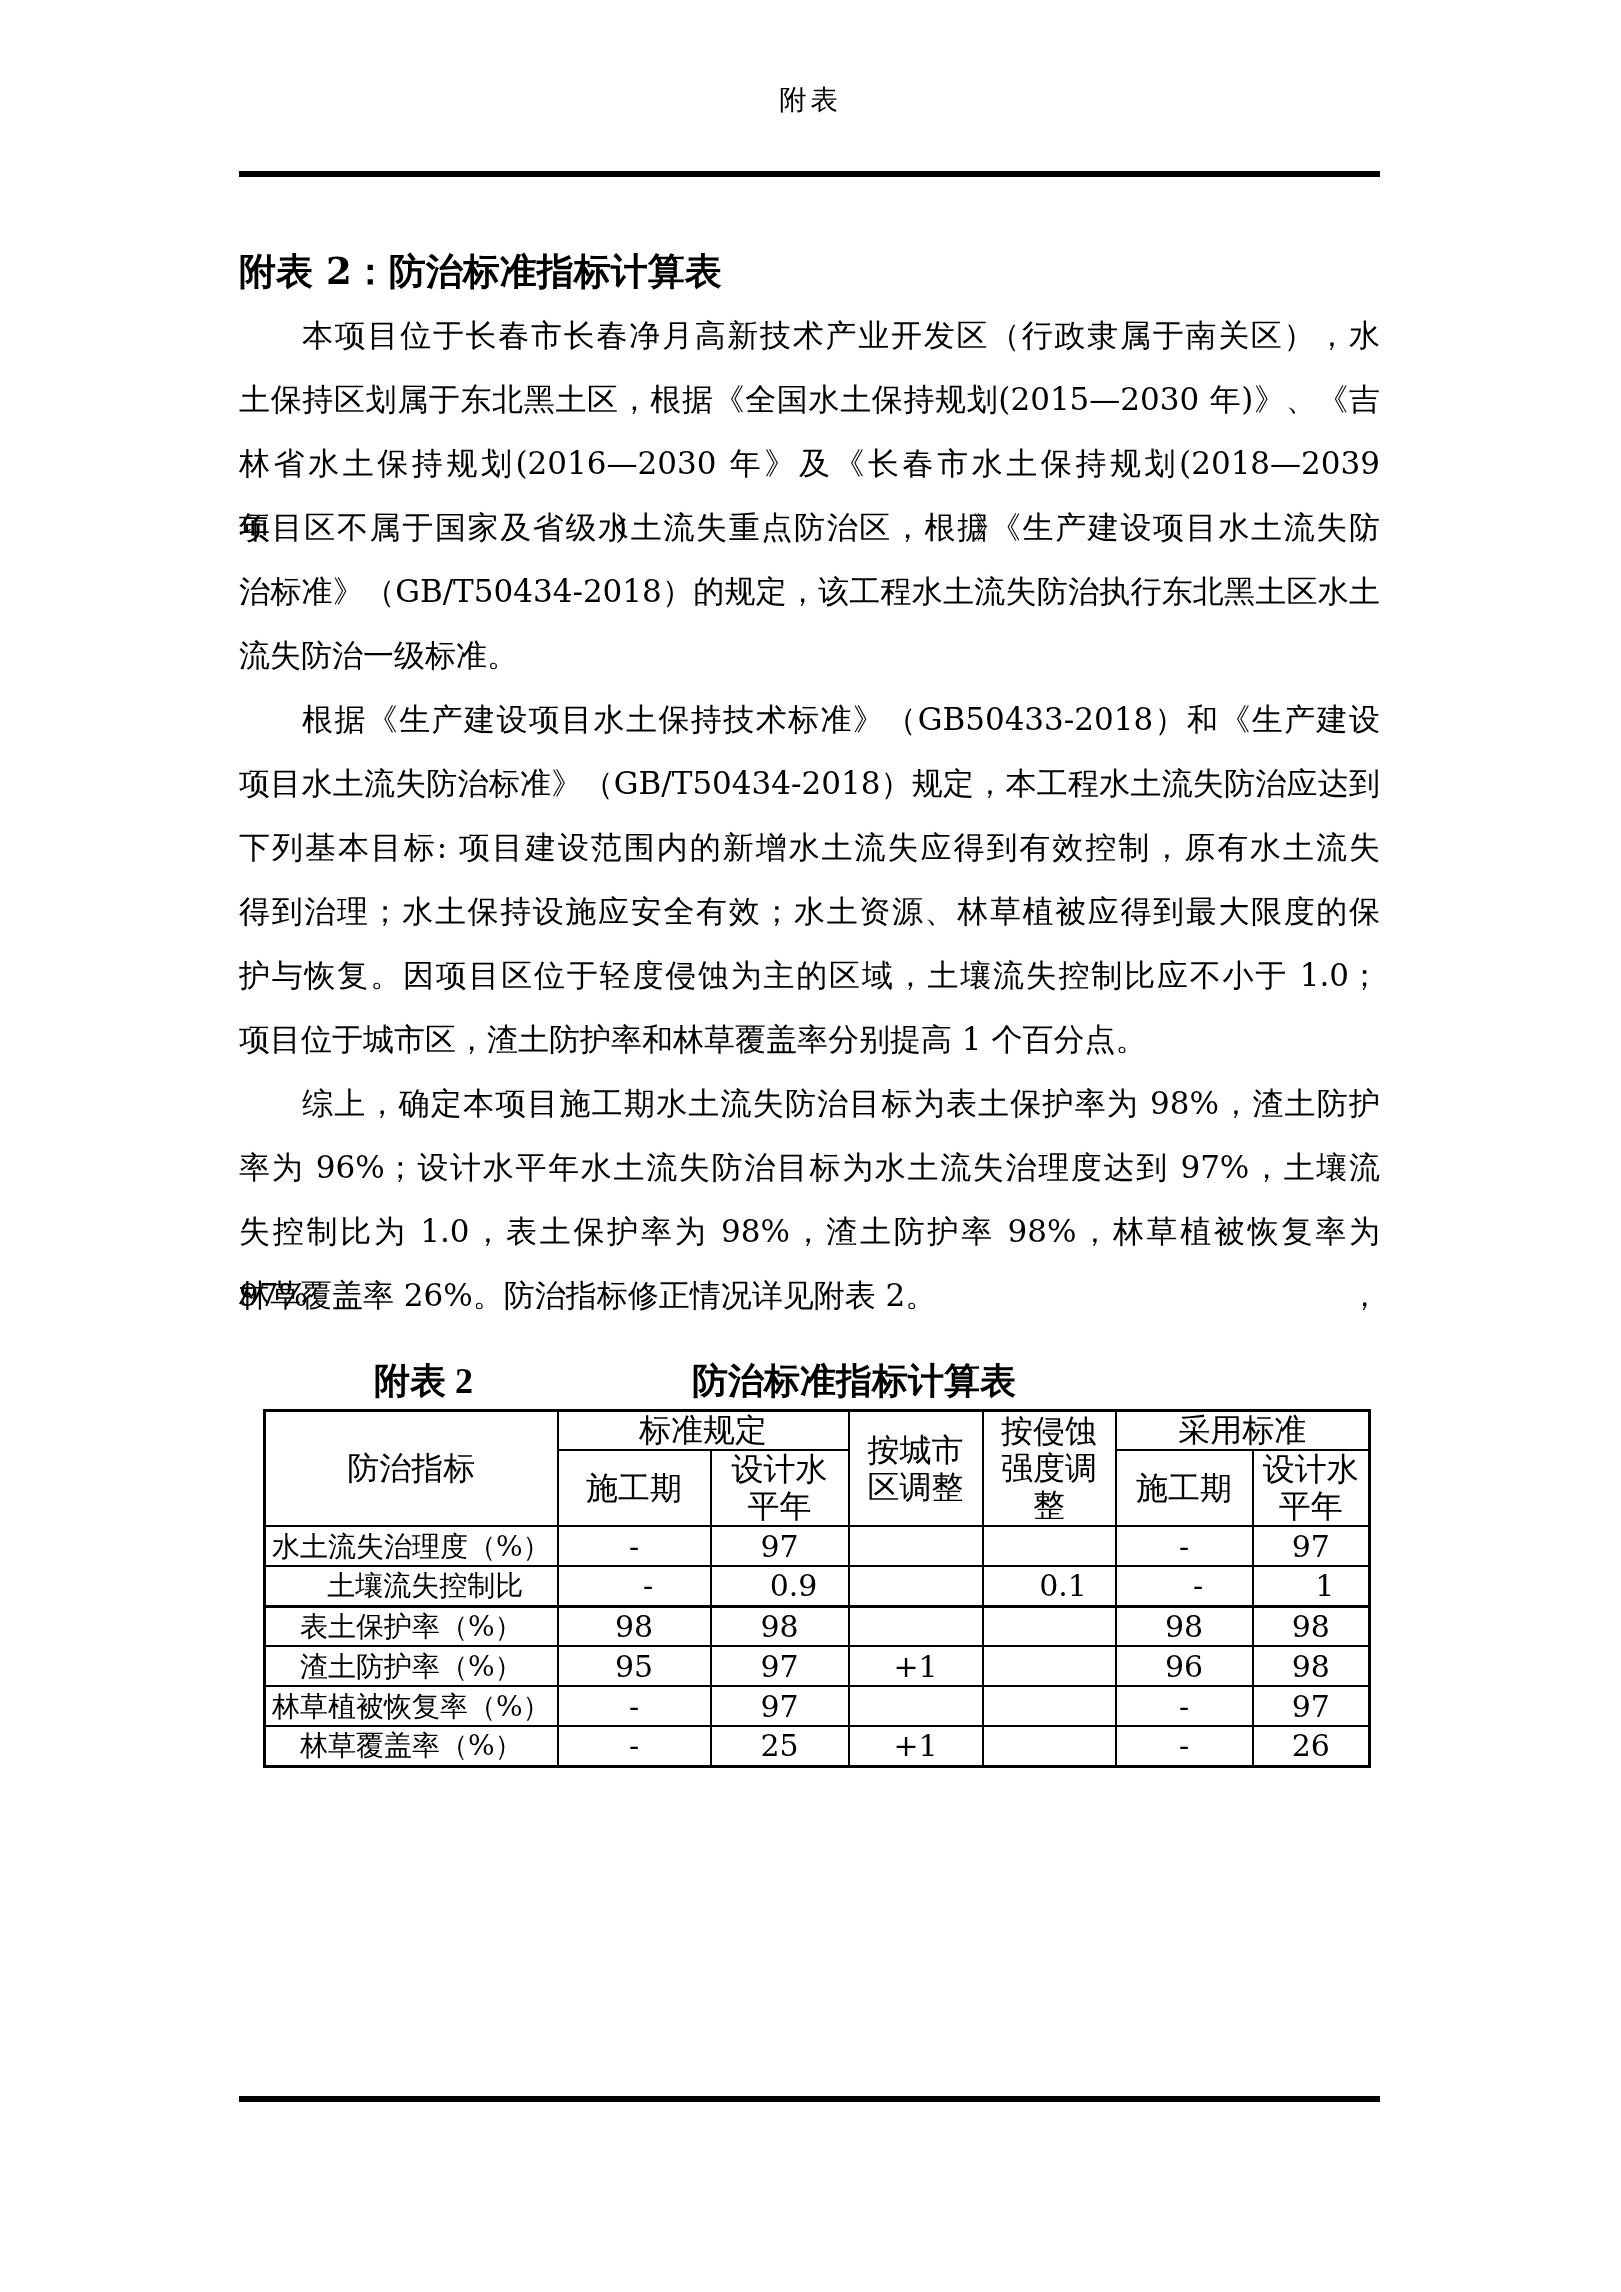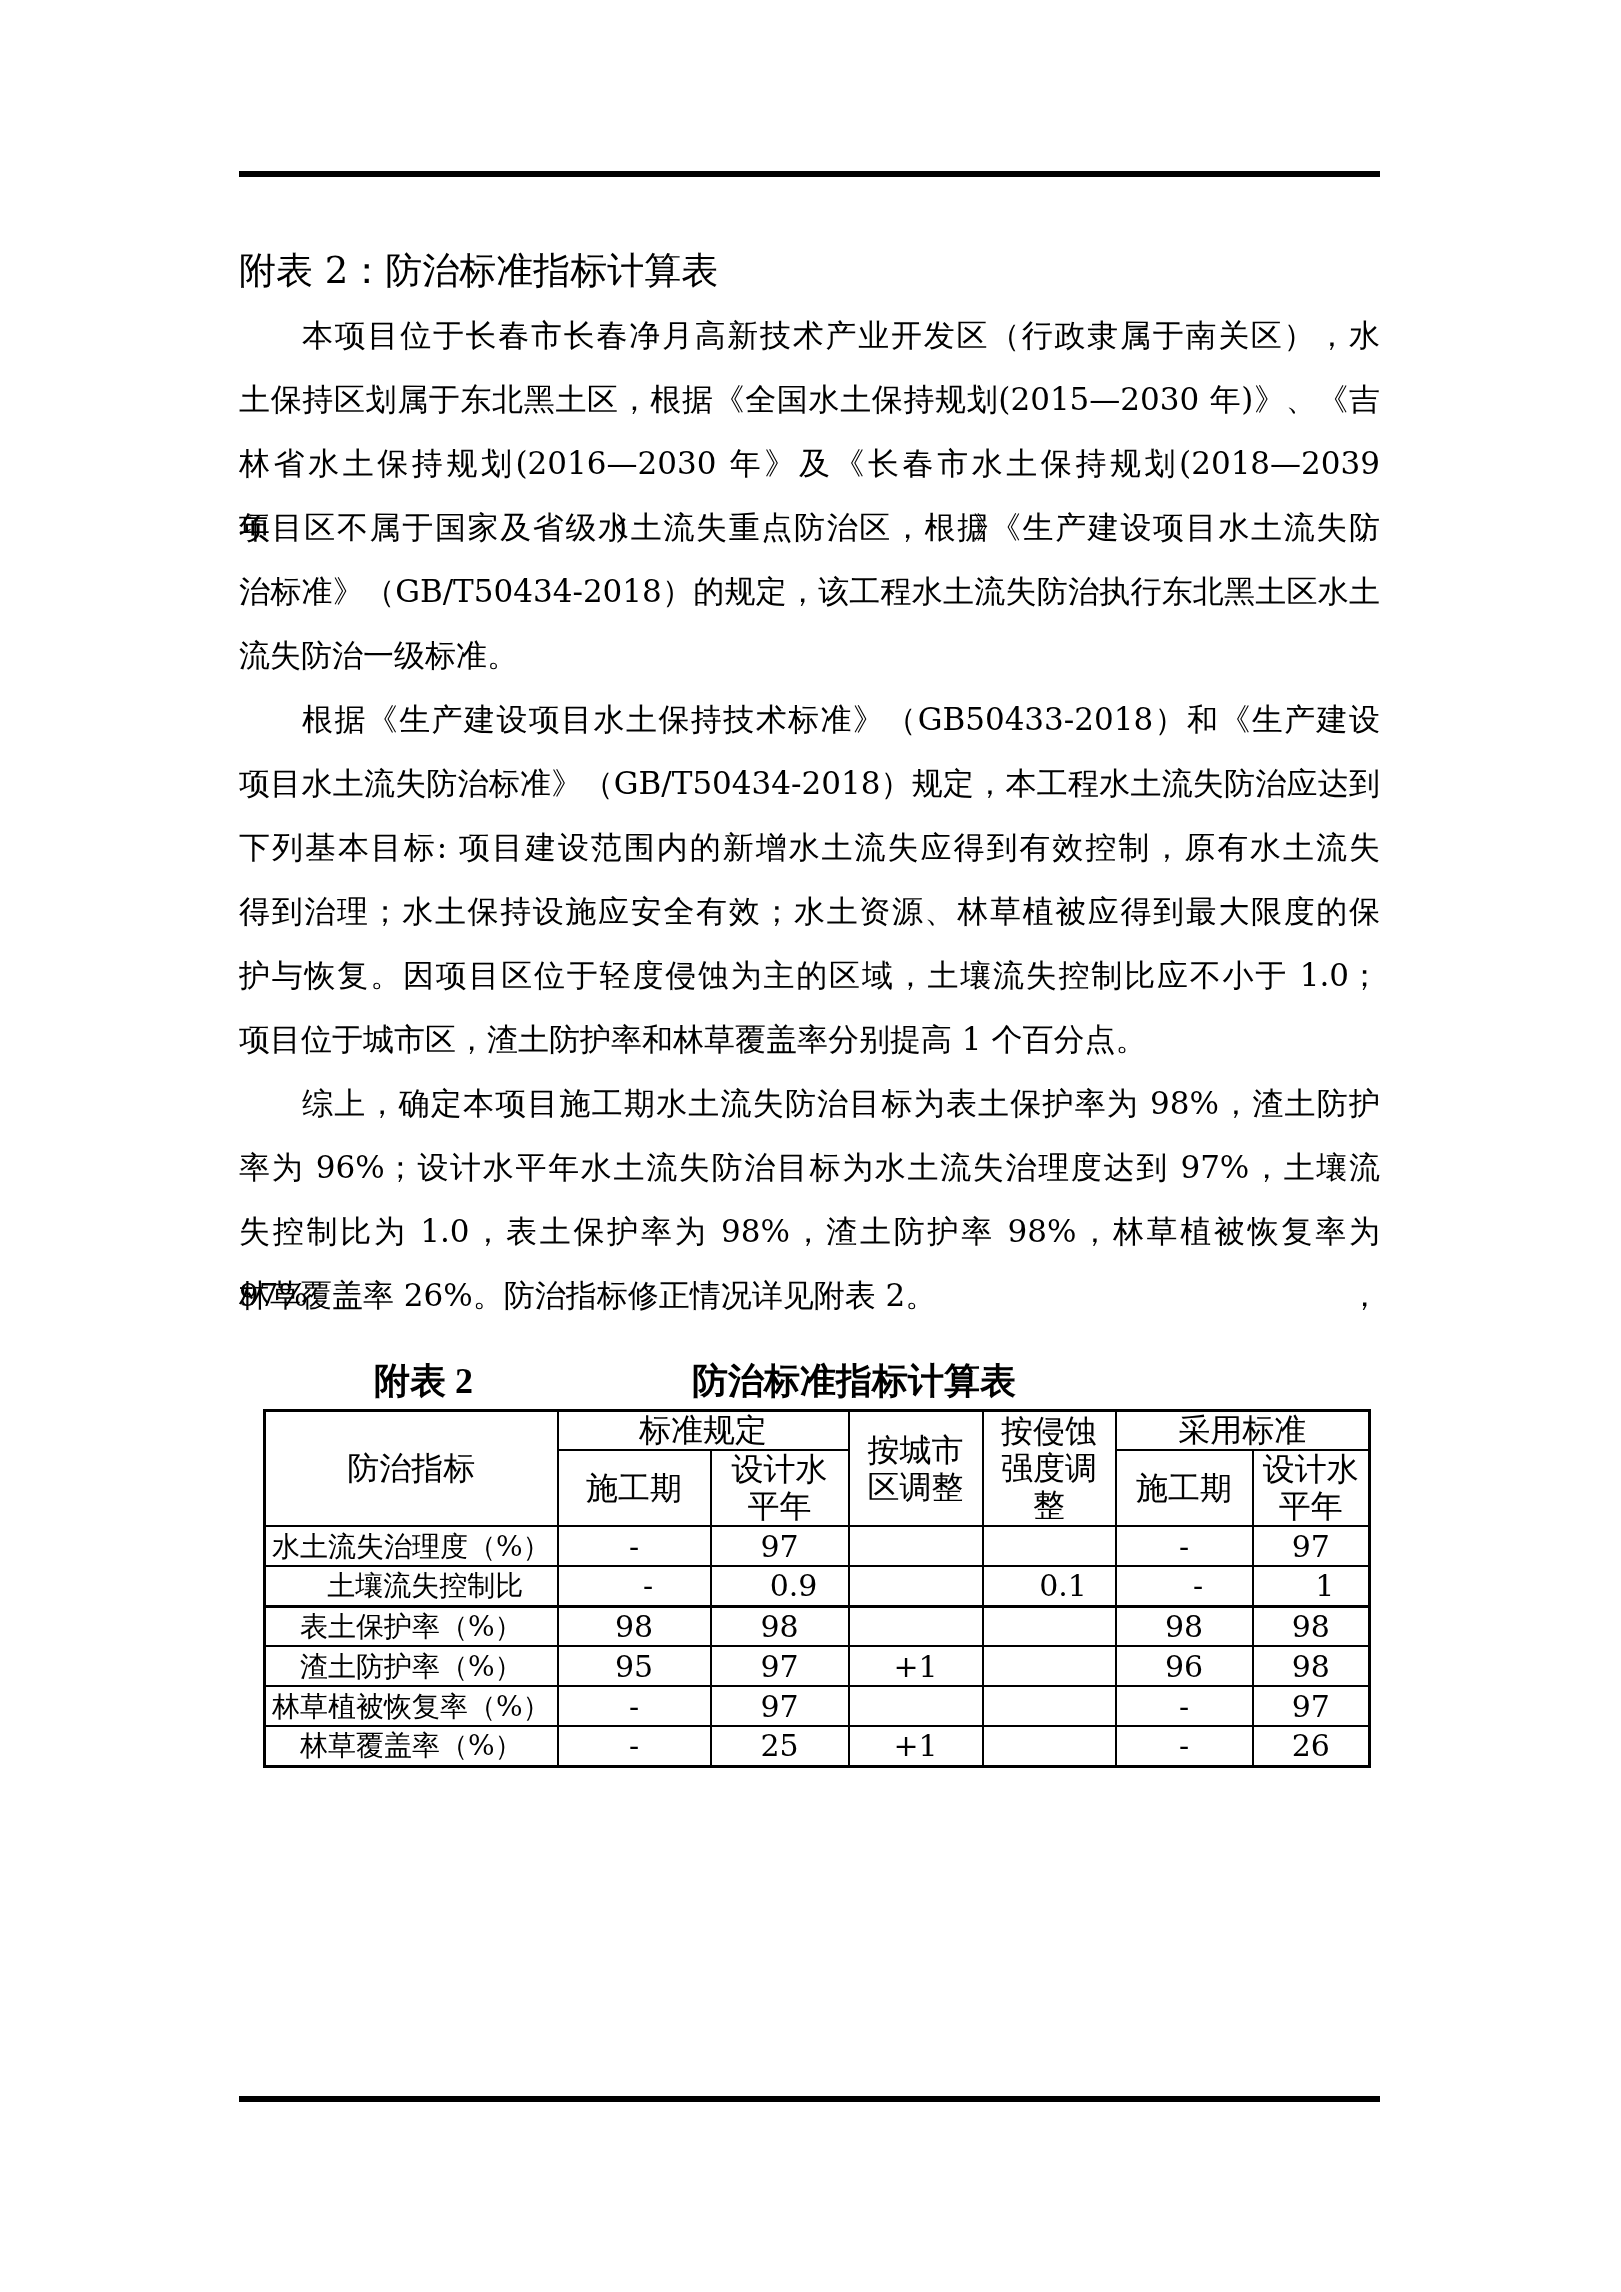--- a/index.html
+++ b/index.html
@@ -12,21 +12,21 @@
   }
   .doc-header{
     position:absolute;top:82px;left:0;width:100%;
     text-align:center;font-size:27.4px;letter-spacing:3.9px;
   }
   .rule{position:absolute;left:239px;width:1141px;height:5.9px;background:#000;}
   .rule-top{top:171px;}
   .rule-bottom{top:2096px;}
   .text-block{position:absolute;top:239px;left:239px;width:1141px;}
   .doc-title{
-    font-size:37px;font-weight:normal;line-height:64px;height:64px;
+    font-size:37px;font-weight:bold;line-height:64px;height:64px;
     white-space:nowrap;
   }
   .line{
     font-size:31px;line-height:64px;height:64px;
     text-align:justify;text-align-last:justify;
   }
   .line.first{text-indent:63px;}
   .line.last{text-align-last:left;}
   .table-caption{
     position:absolute;top:1357px;left:239px;width:1141px;height:49px;
@@ -60,20 +60,21 @@
     font-size:28px;line-height:41px;
   }
   .footer-company{position:absolute;left:63px;top:0;white-space:nowrap;}
   .footer-page{position:absolute;left:0;top:0;width:100%;text-align:center;}
 </style>
 </head>
 <body>
 
 <div class="page" data-name="document-page">
 
+  <div class="doc-header" data-name="page-header-label">附表</div>
   <div class="rule rule-top" data-name="header-rule"></div>
 
   <div class="text-block" data-name="body-text">
     <div class="doc-title" data-name="section-title">附表 2：防治标准指标计算表</div>
 
   <div class="line first" data-name="text-line">本项目位于长春市长春净月高新技术产业开发区（行政隶属于南关区），水</div>
       <div class="line" data-name="text-line">土保持区划属于东北黑土区，根据《全国水土保持规划(2015—2030 年)》、《吉</div>
       <div class="line" data-name="text-line">林省水土保持规划(2016—2030 年》及《长春市水土保持规划(2018—2039 年)》，</div>
       <div class="line" data-name="text-line">项目区不属于国家及省级水土流失重点防治区，根据《生产建设项目水土流失防</div>
       <div class="line" data-name="text-line">治标准》（GB/T50434-2018）的规定，该工程水土流失防治执行东北黑土区水土</div>

